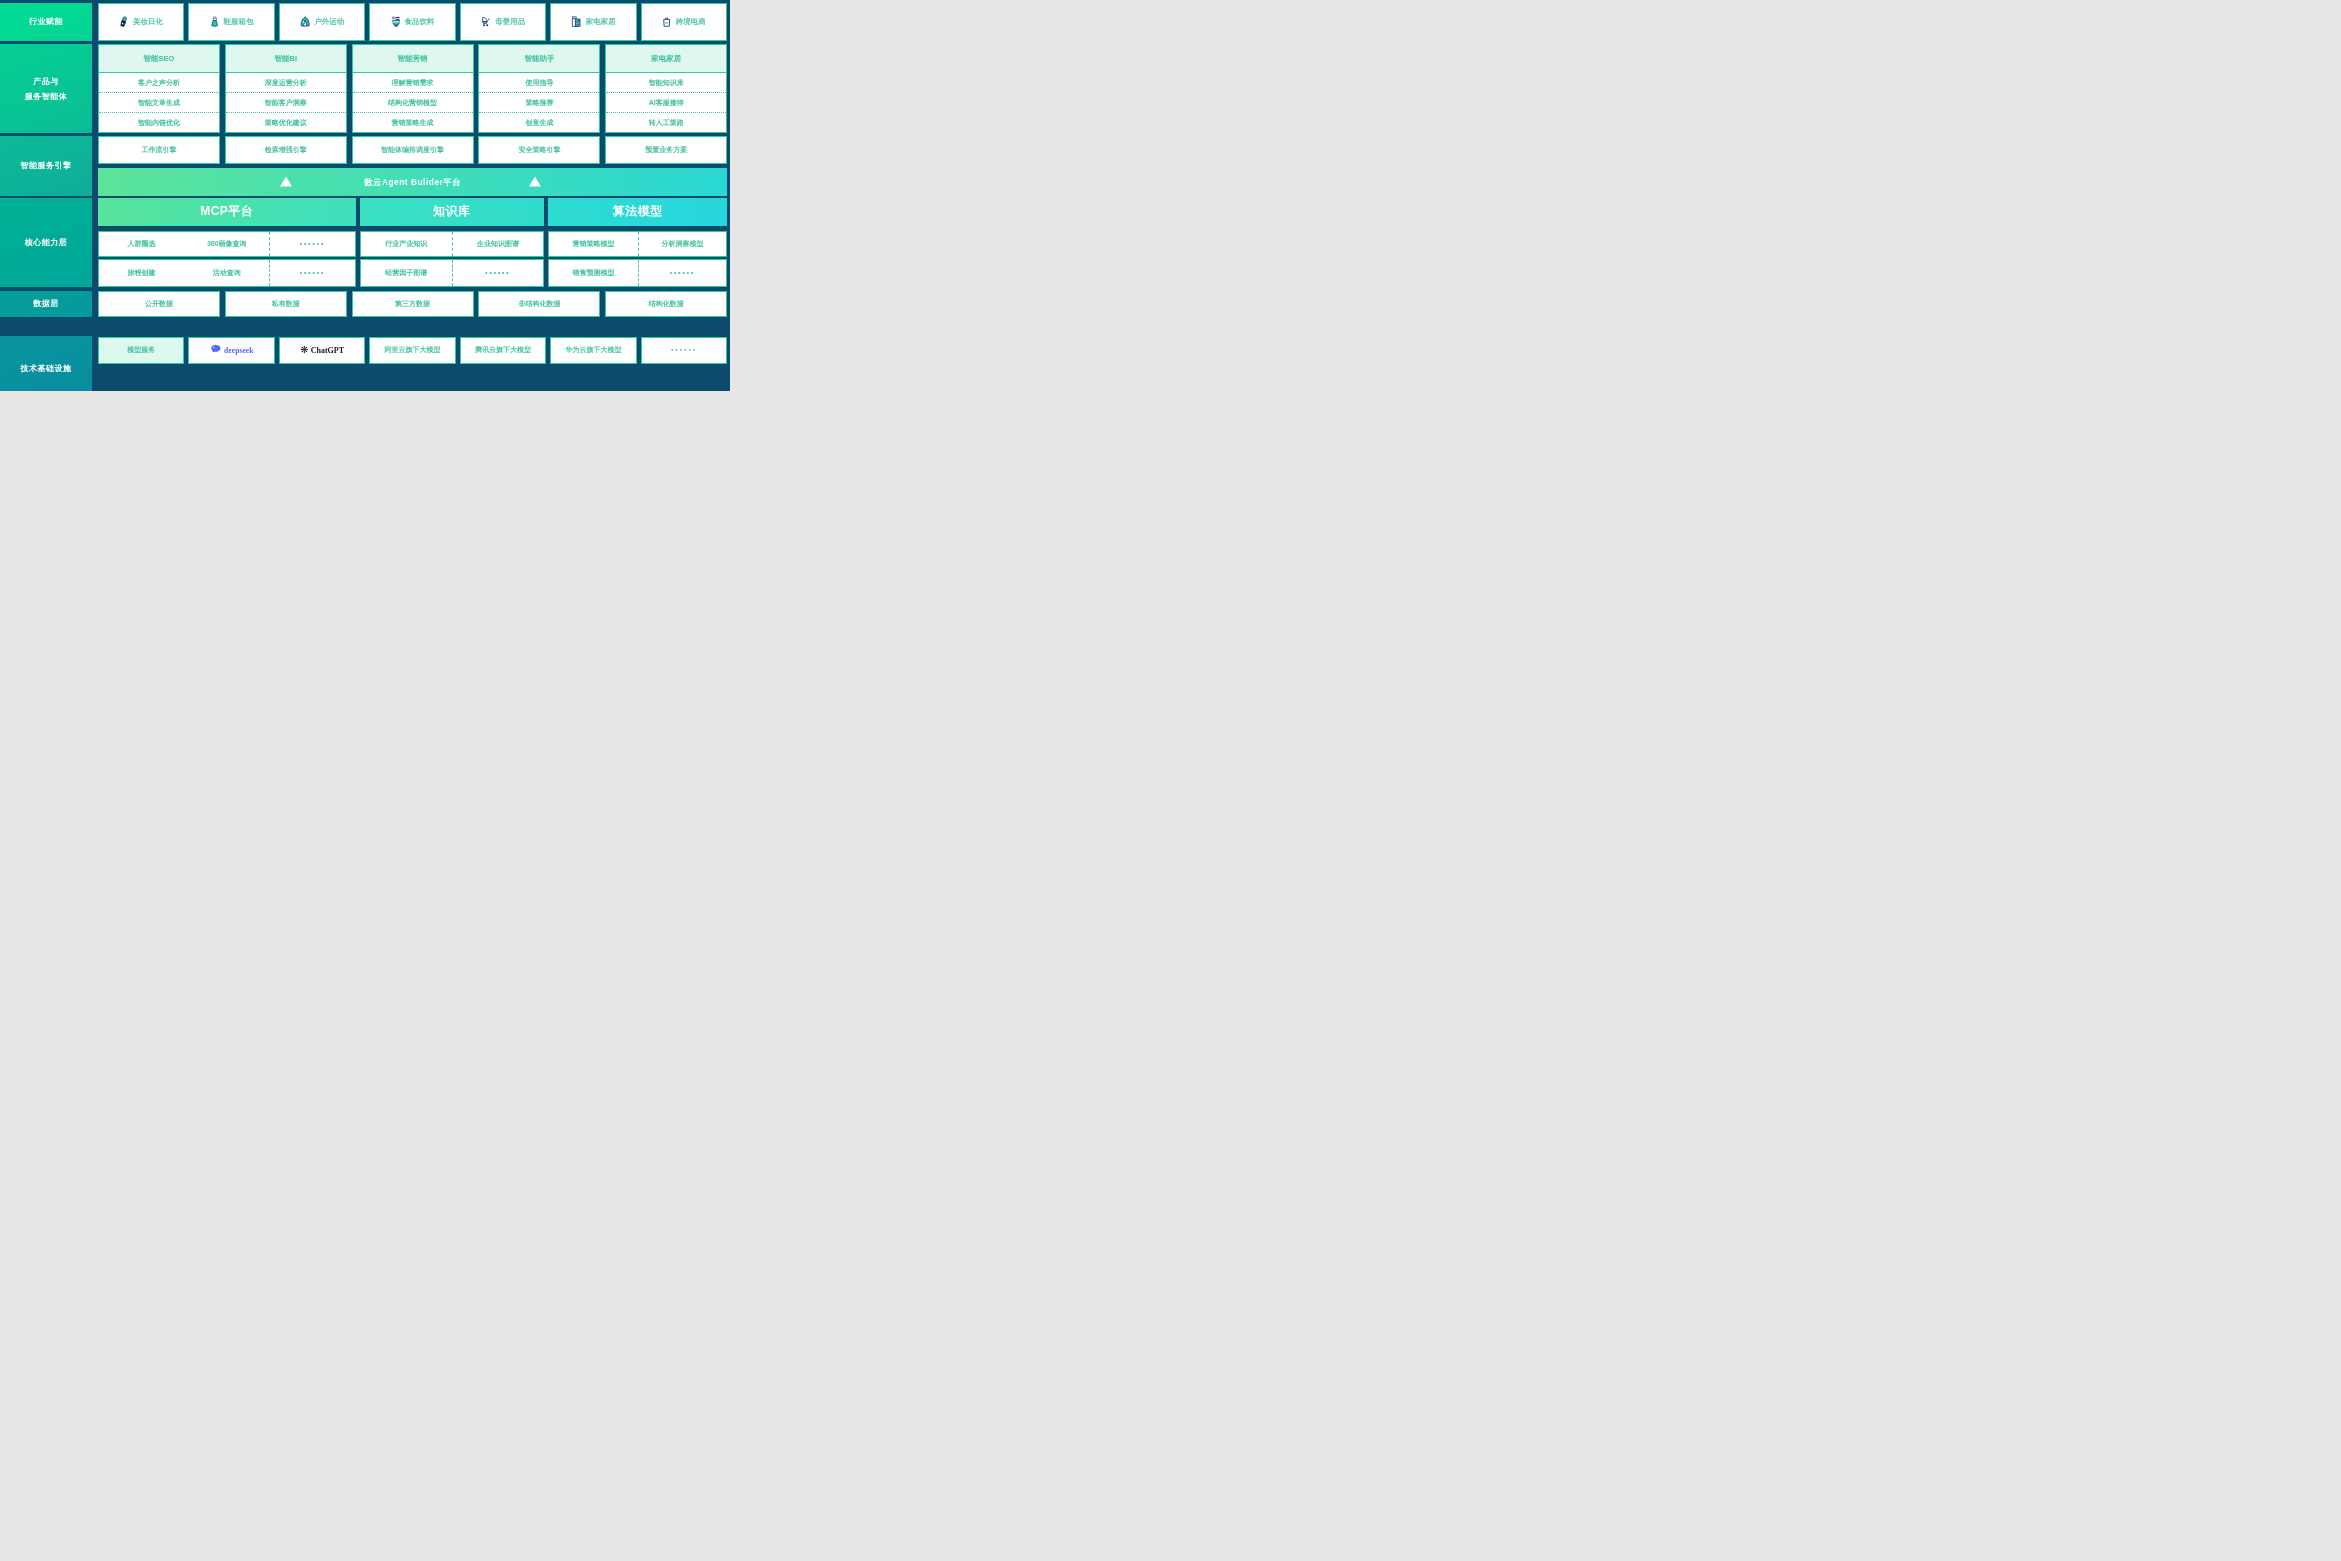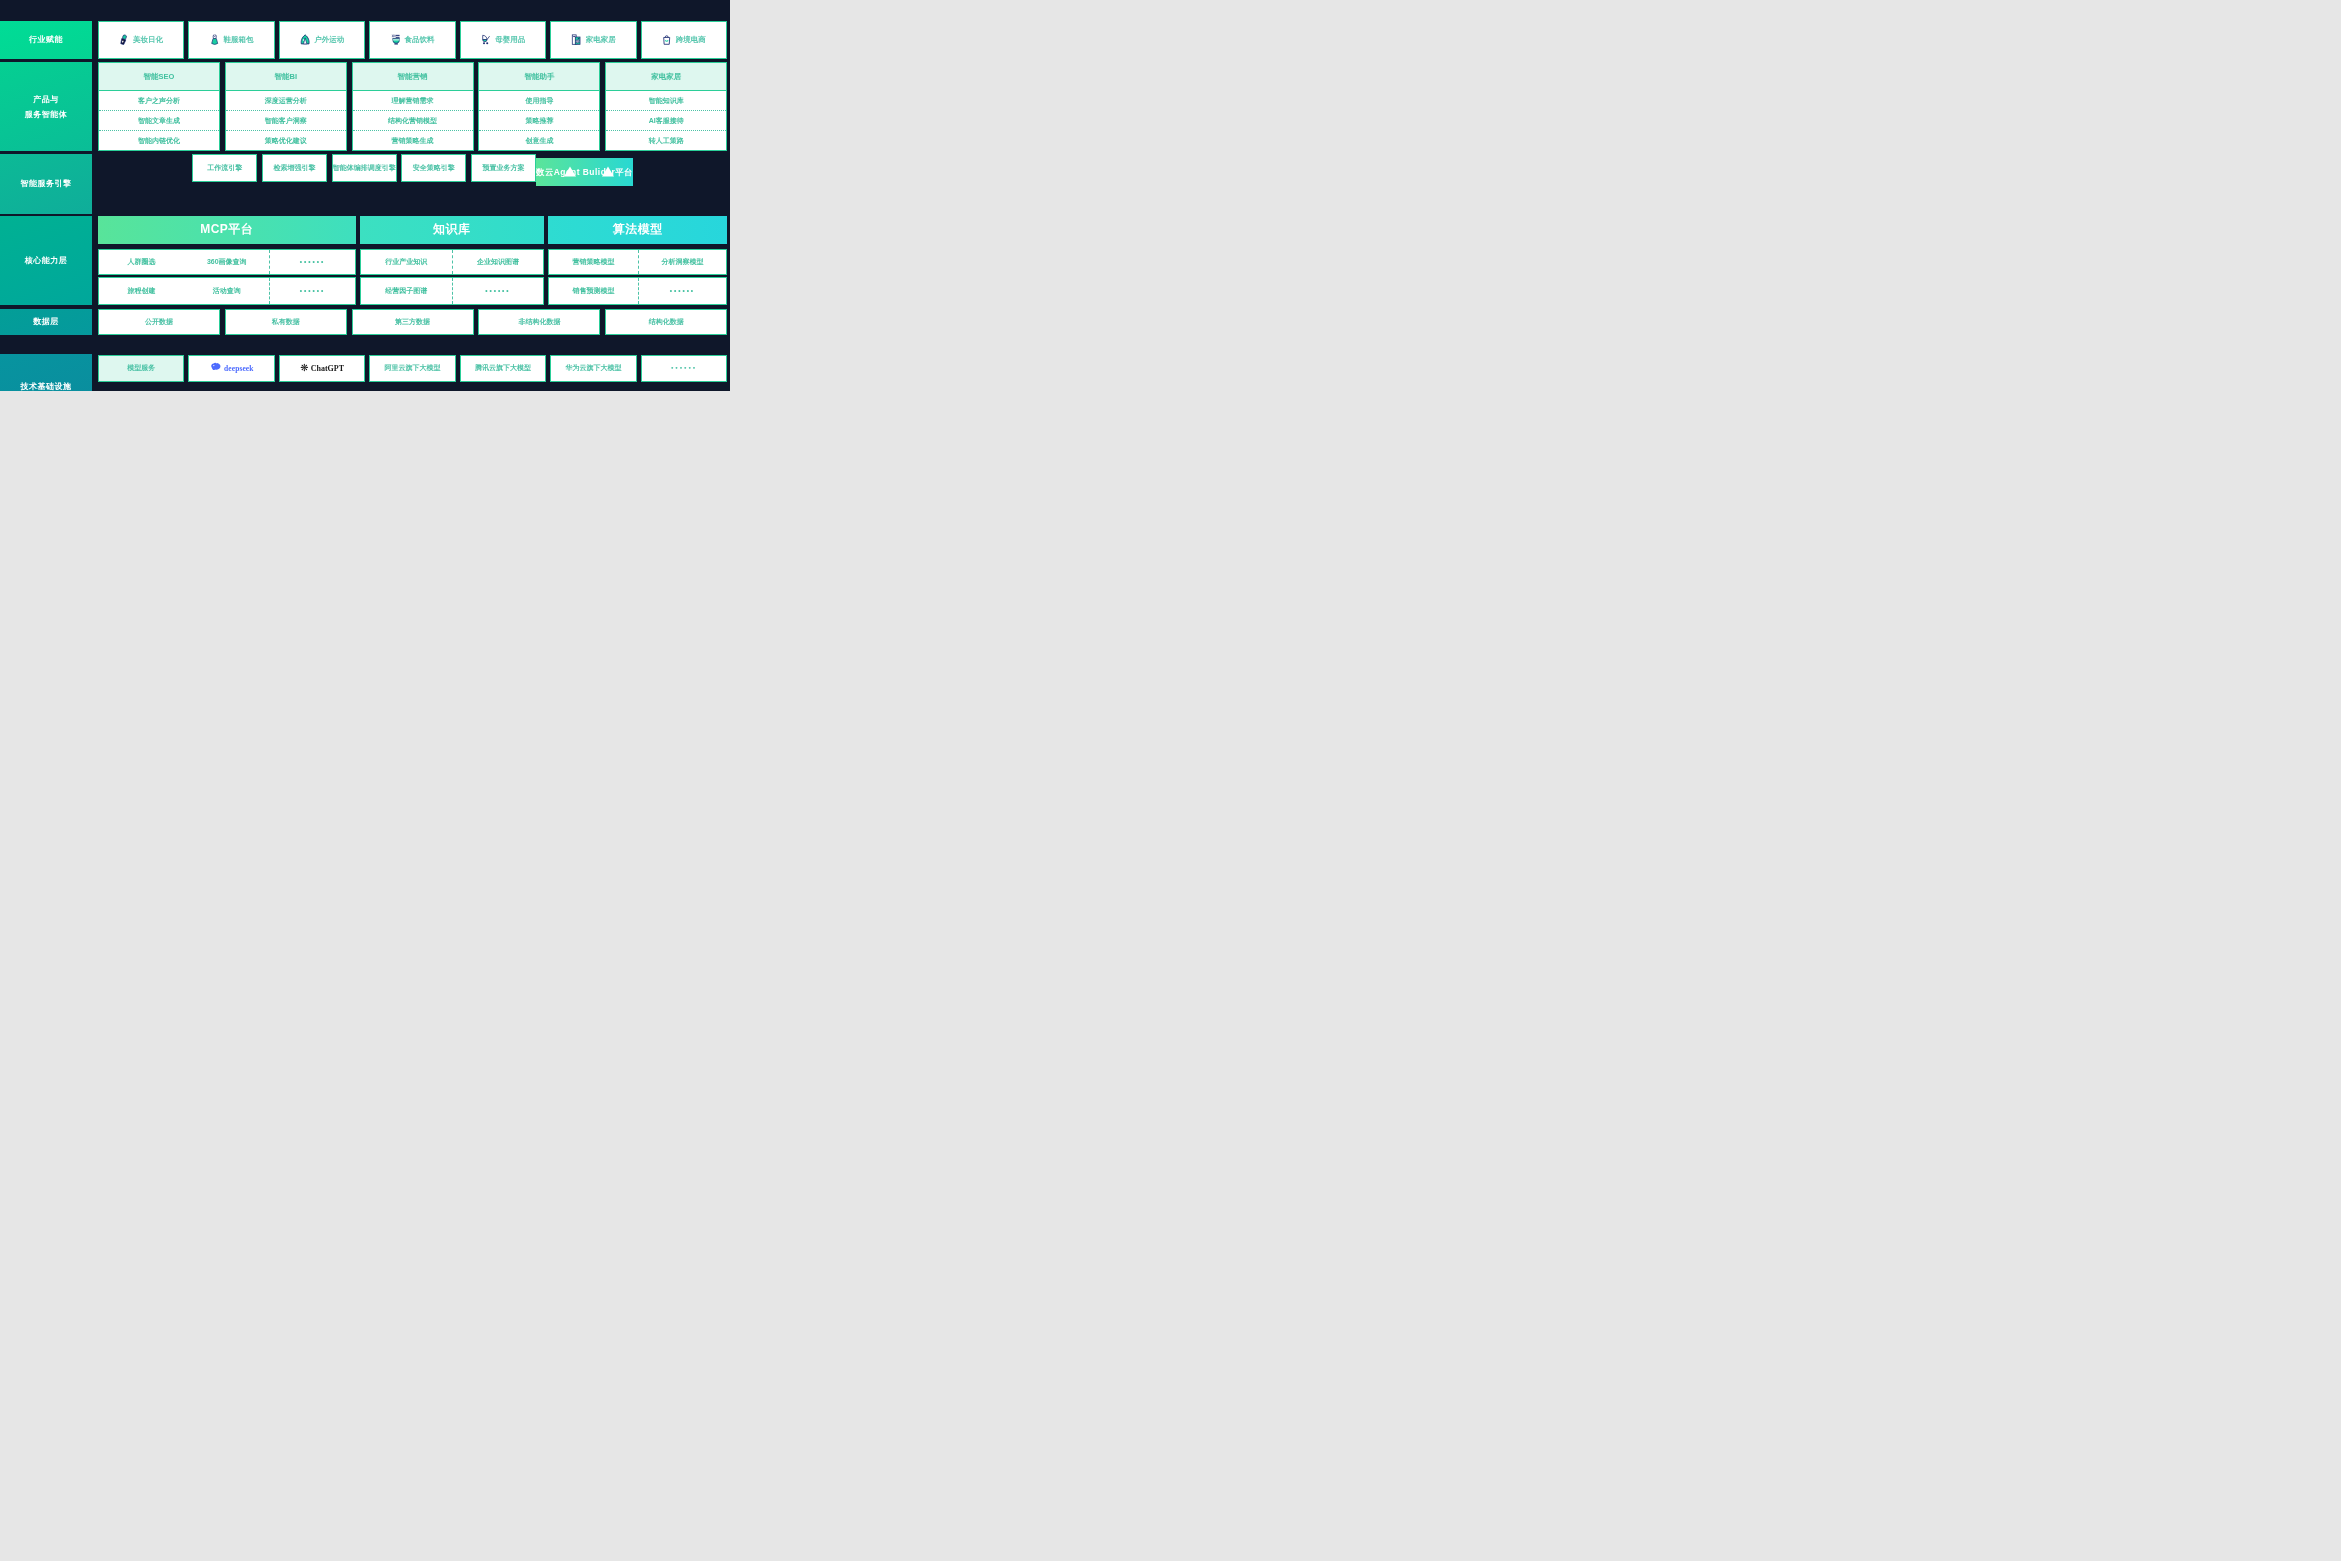--- a/index.html
+++ b/index.html
@@ -1,16 +1,16 @@
 <!DOCTYPE html>
 <html style="font-size:7.5px"><head>
 <meta charset="utf-8">
 <style>
   html,body{margin:0;padding:0;background:#E6E6E6;font-family:"Liberation Sans","DejaVu Sans",sans-serif;}
-  .canvas{position:relative;width:730px;height:391px;background:#0f172a;overflow:hidden;padding-top:21px;box-sizing:border-box;}
+  .canvas{position:relative;width:730px;height:391px;background:#0c4a6e;overflow:hidden;padding-top:3px;box-sizing:border-box;}
   .band{display:grid;grid-template-columns:92px 1fr;column-gap:6px;margin-right:2.8px;}
   .b1{height:38px;margin-bottom:3.3px;}
   .b2{height:89px;margin-bottom:2.3px;}
   .b3{height:60px;margin-bottom:2px;}
   .b4{height:89px;margin-bottom:4.2px;}
   .b5{height:26px;margin-bottom:19px;}
   .b6{height:65px;}
   .side{display:flex;align-items:center;justify-content:center;color:#fff;font-weight:bold;font-size:8px;letter-spacing:0.5px;text-align:center;}
   .side span{white-space:pre-line;line-height:1.9;}
   .s1{background:linear-gradient(160deg,#00DC96,#04D493);}
@@ -25,21 +25,21 @@
   .industries{display:grid;grid-template-columns:repeat(7,1fr);gap:4.2px;}
   .industry{font-size:7.5px;color:#58C7AF;gap:4.2px;}
   .industry .icon{display:flex;align-items:center;}
   
   .agents{display:grid;grid-template-columns:repeat(5,1fr);gap:4.7px;}
   .agent-col{background:#fff;border:0.5px solid #2BCE98;border-top-width:0.9px;border-bottom-width:0.9px;box-sizing:border-box;display:flex;flex-direction:column;}
   .agent-header{height:27px;flex:none;background:#DEF7EF;border-bottom:0.5px solid #2BCE98;display:flex;align-items:center;justify-content:center;color:#43C1A0;font-weight:bold;font-size:7.5px;}
   .agent-item{flex:1;display:flex;align-items:center;justify-content:center;color:#43C1A0;font-weight:bold;font-size:7px;}
   .agent-item + .agent-item{border-top:0.5px dotted #4CC2A6;}
   
-  .b3-content{display:flex;flex-direction:row;justify-content:center;}
+  .b3-content{display:flex;flex-direction:column;justify-content:center;}
   .engines{display:grid;grid-template-columns:repeat(5,1fr);gap:4.7px;height:28px;}
   .engines .card{font-size:7px;}
   .platform-banner{position:relative;height:28px;margin-top:4.7px;background:linear-gradient(90deg,#5BE49A,#28D8D2);
         display:flex;align-items:center;justify-content:center;color:#fff;font-weight:bold;font-size:8.4px;letter-spacing:0.5px;}
   .tri{position:absolute;top:50%;transform:translateY(-54%);width:0;height:0;border-left:6.6px solid transparent;border-right:6.6px solid transparent;border-bottom:10.3px solid #fff;}
   .tri.t1{left:29%;}
   .tri.t2{left:68.5%;}
   
   .caps{display:grid;grid-template-columns:551fr 394fr 383fr;gap:4.2px;}
   .cap-col{display:flex;flex-direction:column;}

